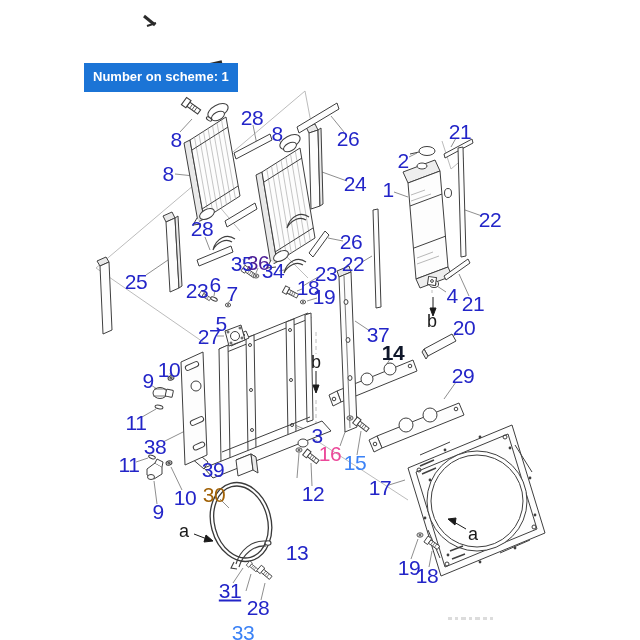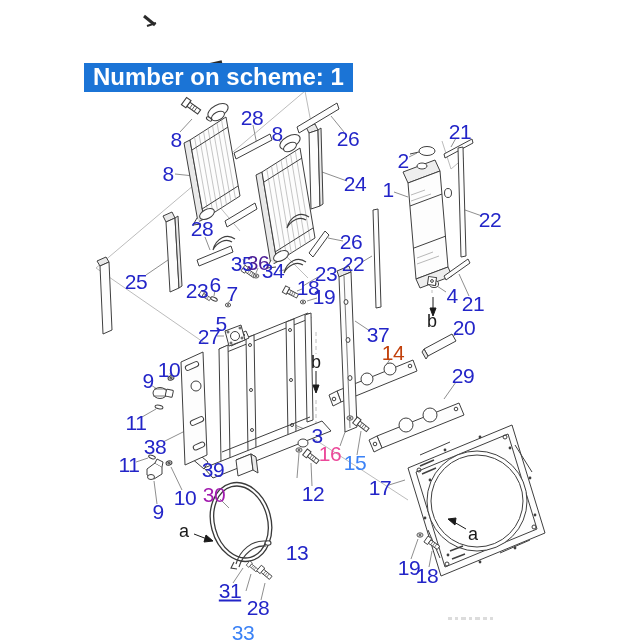--- a/index.html
+++ b/index.html
@@ -1,20 +1,20 @@
 <!DOCTYPE html>
 <html><head>
 <meta charset="utf-8">
 <style>
   html,body{margin:0;padding:0;background:#ffffff;}
   .stage{position:relative;width:640px;height:640px;background:#fff;overflow:hidden;
          font-family:"Liberation Sans",sans-serif;}
   .art{position:absolute;left:0;top:0;width:640px;height:640px;}
   .header{position:absolute;left:84px;top:63px;padding:3px 9px 4px 9px;
-          font-weight:bold;font-size:24px;line-height:22px;white-space:nowrap;}
+          font-weight:bold;font-size:13px;line-height:22px;white-space:nowrap;}
   .labels{position:absolute;left:0;top:0;width:640px;height:640px;pointer-events:none;}
   .plabel{position:absolute;transform:translate(-50%,-50%);
           font-size:21px;letter-spacing:-0.5px;line-height:1;}
   .vmarker{position:absolute;transform:translate(-50%,-50%);
            font-size:18px;line-height:1;color:#1a1a1a;}
 </style>
 </head>
 <body>
 
 <div class="stage">
@@ -382,32 +382,32 @@
       <span class="plabel" style="left: 273px; top: 270px; color: rgb(35, 37, 200);">34</span>
       <span class="plabel" style="left: 197px; top: 290px; color: rgb(35, 37, 200);">23</span>
       <span class="plabel" style="left: 215px; top: 284px; color: rgb(35, 37, 200);">6</span>
       <span class="plabel" style="left: 232px; top: 293px; color: rgb(35, 37, 200);">7</span>
       <span class="plabel" style="left: 326px; top: 273px; color: rgb(35, 37, 200);">23</span>
       <span class="plabel" style="left: 308px; top: 287px; color: rgb(35, 37, 200);">18</span>
       <span class="plabel" style="left: 324px; top: 296px; color: rgb(35, 37, 200);">19</span>
       <span class="plabel" style="left: 221px; top: 323px; color: rgb(35, 37, 200);">5</span>
       <span class="plabel" style="left: 209px; top: 336px; color: rgb(35, 37, 200); text-align: right;">27</span>
       <span class="plabel" style="left: 378px; top: 334px; color: rgb(35, 37, 200);">37</span>
-      <span class="plabel" style="left: 393px; top: 352px; color: #c2410c;">14</span>
+      <span class="plabel" style="left: 393px; top: 352px; color: #0f172a; font-weight: bold;">14</span>
       <span class="plabel" style="left: 452px; top: 295px; color: rgb(35, 37, 200);">4</span>
       <span class="plabel" style="left: 473px; top: 303px; color: rgb(35, 37, 200);">21</span>
       <span class="plabel" style="left: 464px; top: 327px; color: rgb(35, 37, 200);">20</span>
       <span class="plabel" style="left: 463px; top: 375px; color: rgb(35, 37, 200);">29</span>
       <span class="plabel" style="left: 148px; top: 380px; color: rgb(35, 37, 200);">9</span>
       <span class="plabel" style="left: 169px; top: 369px; color: rgb(35, 37, 200);">10</span>
       <span class="plabel" style="left: 136px; top: 422px; color: rgb(35, 37, 200);">11</span>
       <span class="plabel" style="left: 155px; top: 446px; color: rgb(35, 37, 200);">38</span>
       <span class="plabel" style="left: 129px; top: 464px; color: rgb(35, 37, 200);">11</span>
       <span class="plabel" style="left: 213px; top: 469px; color: rgb(35, 37, 200);">39</span>
-      <span class="plabel" style="left: 214px; top: 494px; color: #a21caf;">30</span>
+      <span class="plabel" style="left: 214px; top: 494px; color: #a16207;">30</span>
       <span class="plabel" style="left: 185px; top: 497px; color: rgb(35, 37, 200);">10</span>
       <span class="plabel" style="left: 158px; top: 511px; color: rgb(35, 37, 200);">9</span>
       <span class="plabel" style="left: 317px; top: 435px; color: rgb(35, 37, 200);">3</span>
       <span class="plabel" style="left: 330px; top: 453px; color: #ec4899;">16</span>
       <span class="plabel" style="left: 355px; top: 462px; color: #3b82f6;">15</span>
       <span class="plabel" style="left: 297px; top: 511px; color: rgb(35, 37, 200); margin-top: 41px;">13</span>
       <span class="plabel" style="left: 313px; top: 493px; color: rgb(35, 37, 200);">12</span>
       <span class="plabel" style="left: 380px; top: 487px; color: rgb(35, 37, 200);">17</span>
       <span class="plabel" style="left: 409px; top: 567px; color: rgb(35, 37, 200);">19</span>
       <span class="plabel" style="left: 427px; top: 575px; color: rgb(35, 37, 200);">18</span>

